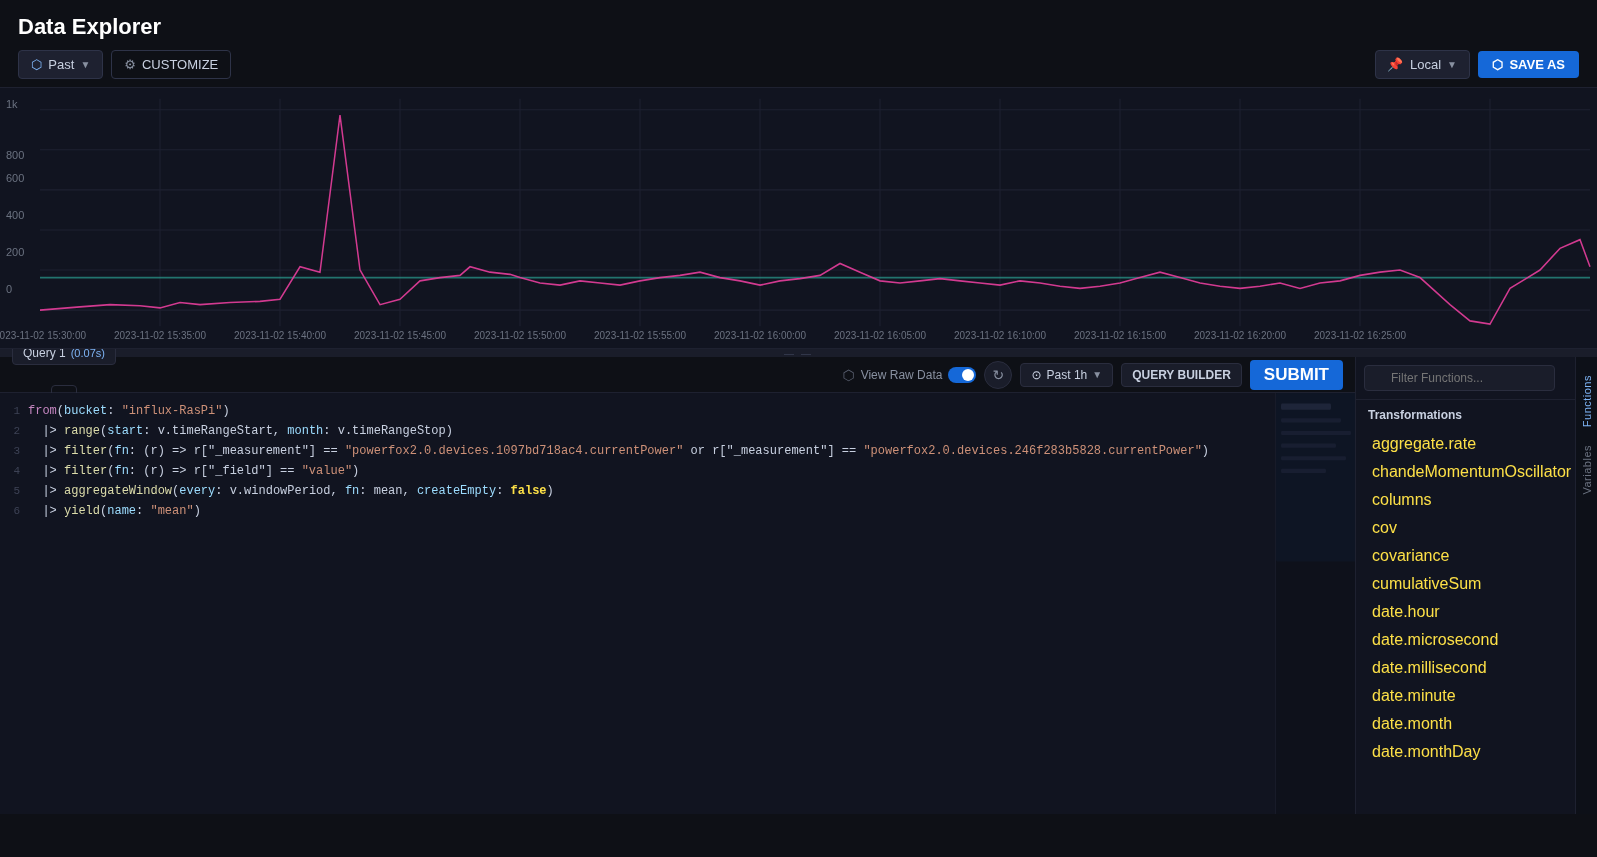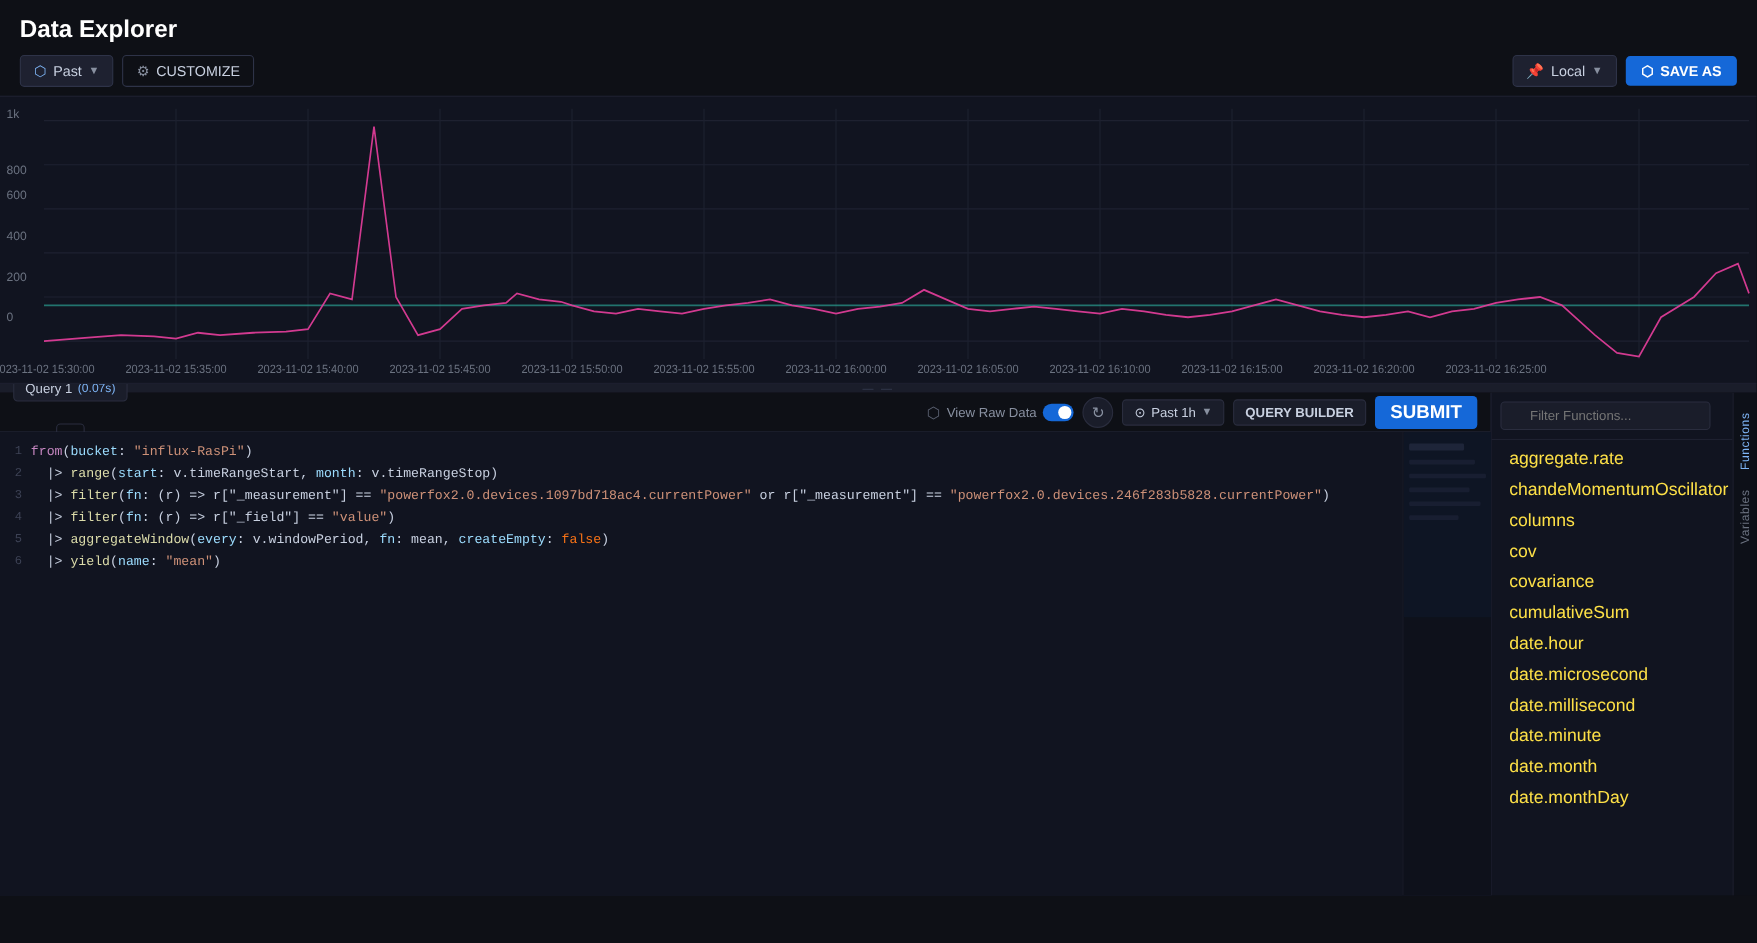--- a/index.html
+++ b/index.html
@@ -288,21 +288,21 @@
       color: #c8d0e0;
       white-space: pre;
       line-height: 18px;
       font-size: 12px;
     }
     .kw-from { color: #c586c0; }
     .kw-string { color: #ce9178; }
     .kw-param { color: #9cdcfe; }
     .kw-pipe { color: #c8d0e0; }
     .kw-func { color: #dcdcaa; }
-    .kw-bool { color: #f97316; }
+    .kw-bool { color: #fde047; font-weight: bold; }
     .minimap {
       position: absolute;
       right: 0;
       top: 0;
       width: 80px;
       height: 100%;
       background: #0d1018;
       border-left: 1px solid #1e2130;
       opacity: 0.6;
     }
@@ -564,20 +564,21 @@
     </div>
   </div>
 
   <div class="right-sidebar">
     <div class="filter-box">
       <div class="filter-box-wrapper">
         <span class="search-icon-small">🔍</span>
         <input class="filter-input" type="text" placeholder="Filter Functions..." style="">
       </div>
     </div>
+    <div class="sidebar-section-label">Transformations</div>
     <div class="sidebar-fn-list">
       <div class="sidebar-fn-item">aggregate.rate</div>
       <div class="sidebar-fn-item">chandeMomentumOscillator</div>
       <div class="sidebar-fn-item">columns</div>
       <div class="sidebar-fn-item">cov</div>
       <div class="sidebar-fn-item">covariance</div>
       <div class="sidebar-fn-item">cumulativeSum</div>
       <div class="sidebar-fn-item">date.hour</div>
       <div class="sidebar-fn-item">date.microsecond</div>
       <div class="sidebar-fn-item">date.millisecond</div>

